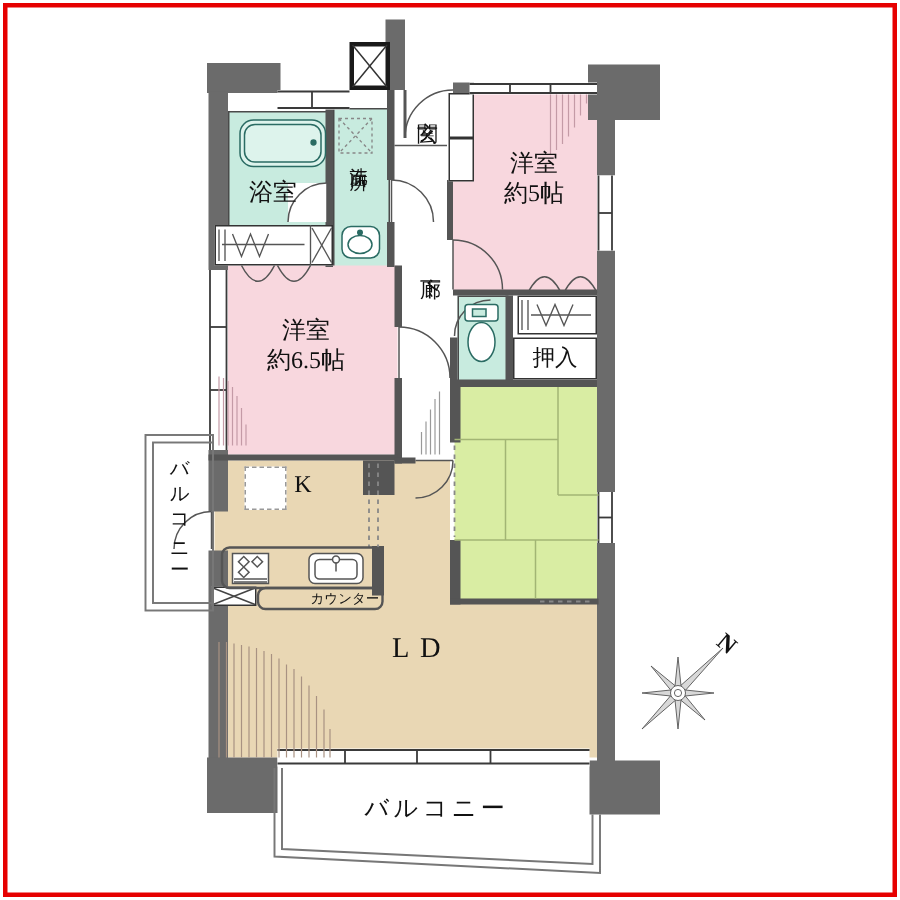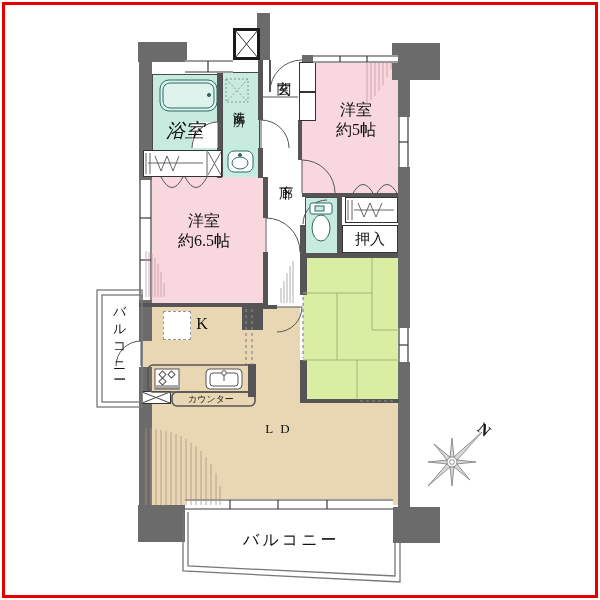--- a/index.html
+++ b/index.html
@@ -264,40 +264,40 @@
       <polygon points="452,486 449.5,462 454.5,462"></polygon>
       <polygon points="428,486 450.2,460.2 453.8,463.8"></polygon>
       <polygon points="428,462 452,459.5 452,464.5"></polygon>
       <polygon points="434,444 453.8,460.2 450.2,463.8"></polygon>
       <polygon points="452,438 454.5,462 449.5,462"></polygon>
       <circle cx="452" cy="462" r="5" fill="#fff"></circle>
       <circle cx="452" cy="462" r="2.4" fill="none"></circle>
     </g>
   </svg>
 
-  <div class="lbl" style="left:166px;top:119px;font-size:19px;font-style:italic;">浴室</div>
+  <div class="lbl" style="left:166px;top:119px;font-size:16px;">浴室</div>
   <div class="lbl vert" style="left:231px;top:102px;font-size:12px;">洗面所</div>
   <div class="lbl vert" style="left:275px;top:70px;font-size:14px;">玄関</div>
   <div class="lbl vert" style="left:277px;top:174px;font-size:14px;">廊下</div>
 
   <div class="lbl c" style="left:312px;top:100px;width:88px;font-size:16px;">
     <div>洋室</div>
     <div>約5帖</div>
   </div>
   <div class="lbl c" style="left:145px;top:211px;width:118px;font-size:16px;">
     <div>洋室</div>
     <div>約6.5帖</div>
   </div>
   <div class="lbl c" style="left:158px;top:314px;width:90px;font-size:16px;">
     <div style="letter-spacing:2px;">K</div>
   </div>
   <div class="lbl c" style="left:226px;top:421px;width:110px;font-size:17px;">
-    <div style="font-size:13px;letter-spacing:7px;">LD</div>
+    <div style="font-size:19px;letter-spacing:7px;">LD</div>
   </div>
 
   <div class="lbl" style="left:355px;top:230px;font-size:15px;">押入</div>
-  <div class="lbl" style="left:188px;top:394px;font-size:9px;">カウンター</div>
+  <div class="lbl" style="left:207px;top:394px;font-size:9px;">カウンター</div>
   <div class="lbl vert" style="left:111px;top:297px;font-size:13px;letter-spacing:4px;">バルコニー</div>
   <div class="lbl" style="left:243px;top:530px;font-size:16px;letter-spacing:3px;">バルコニー</div>
   <div class="lbl" style="left:478px;top:420px;font-size:16px;font-weight:bold;transform:rotate(40deg);">N</div>
 
   <div class="frame"></div>
 </div>
 
 </body></html>

